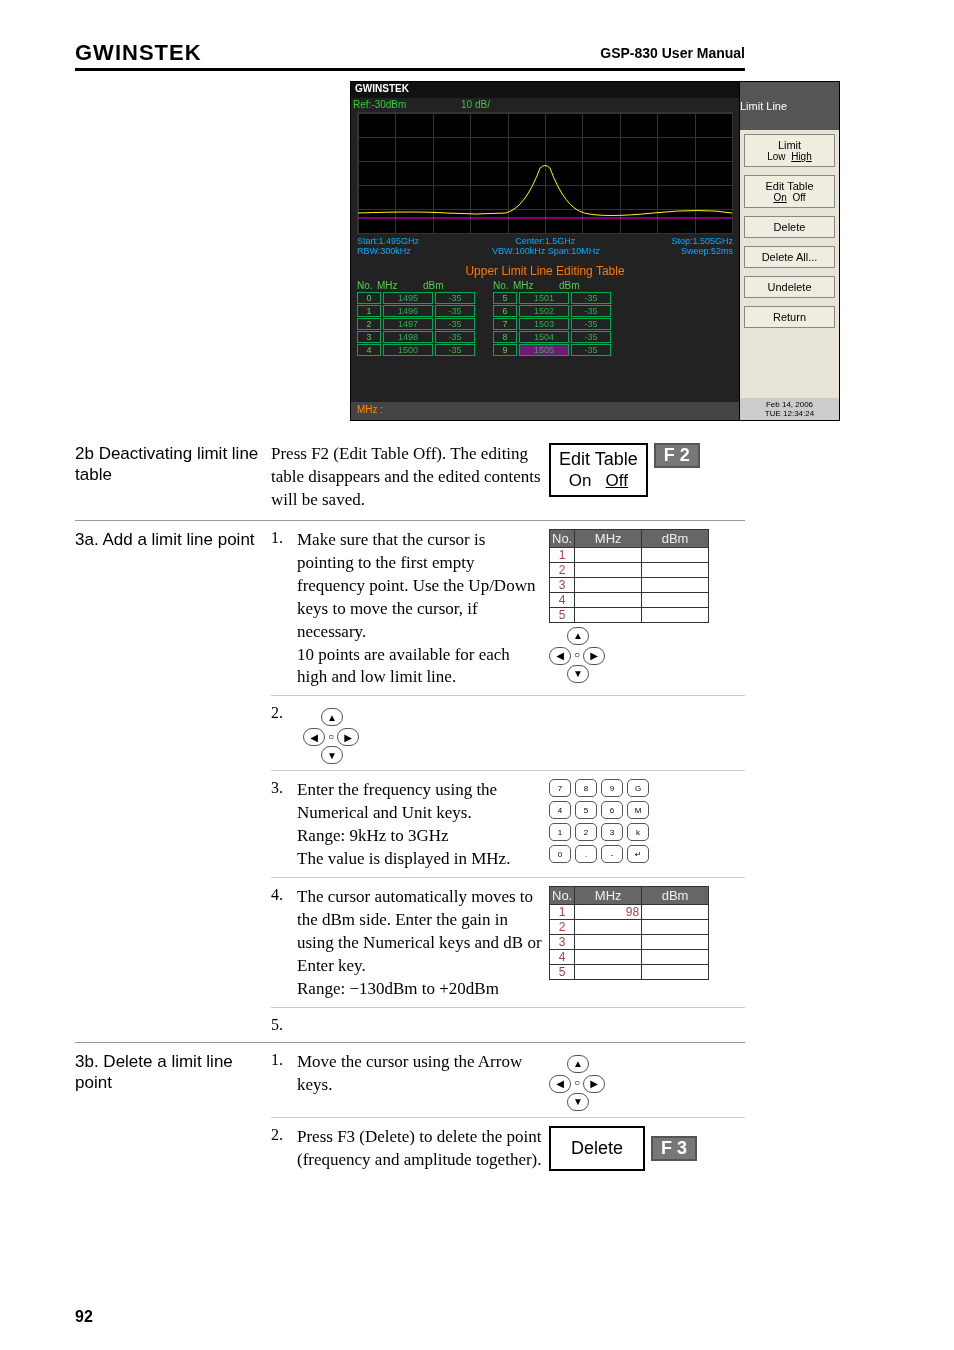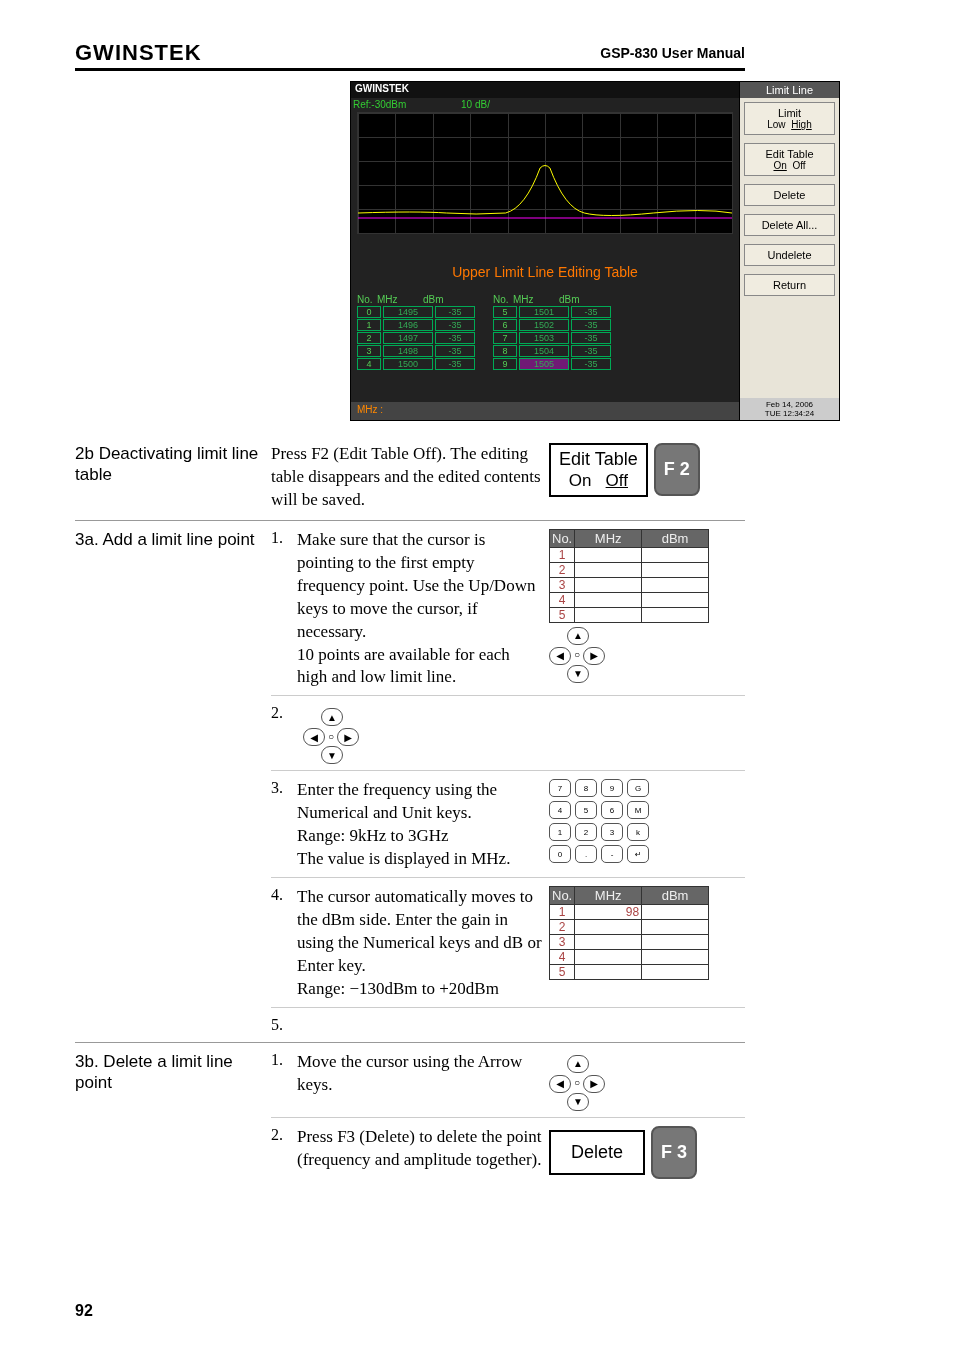--- a/index.html
+++ b/index.html
@@ -53,21 +53,21 @@
   }
   .screen-side {
     width: 100px;
     background: #e8e4d8;
     border-top:1px solid #000; border-right:1px solid #000; border-bottom:1px solid #000;
     box-sizing:border-box;
     display:flex;
     flex-direction:column;
   }
   .side-title{
-    background:#555; color:#fff; font-family:Arial,sans-serif; font-size:11px; text-align:center; padding:2px 0;
+    background:#555; color:#fff; font-family:Arial,sans-serif; font-size:11px; padding:18px 0;
   }
   .side-btn{
     border:1px solid #888; margin:4px; padding:4px 2px; font-family:Arial,sans-serif; font-size:11px; text-align:center; background:#f0ece0;
     flex:0 0 auto;
   }
   .side-btn .sub{ font-size:10px; }
   .side-btn .ul{ text-decoration:underline; }
   .screen-top{
     height:16px; background:#111;
   }
@@ -83,21 +83,21 @@
   .trace{
     position:absolute; left:0; right:0; bottom:10px; height:60px;
   }
   .trace svg{ width:100%; height:100%;}
   .sc-info{
     position:absolute; top:154px; left:6px; right:6px; font-family:Arial,sans-serif; font-size:9px; color:#0af;
   }
   .sc-table{
     position:absolute; top:182px; left:6px; right:6px; font-family:Arial,sans-serif; font-size:10px; color:#3a5;
   }
-  .sc-table-title{ color:#f70; text-align:center; font-size:14px; margin-bottom:14px;}
+  .sc-table-title{ color:#f70; text-align:center; font-size:12px; margin-bottom:2px;}
   .sc-table-row{ display:flex; gap:2px; margin-bottom:1px;}
   .sc-cell{ border:1px solid #0a5; padding:0 4px; font-size:9px; min-width:20px; text-align:center; }
   .sc-cell.n{ min-width:14px; color:#5c5;}
   .sc-cell.m{ min-width:40px;}
   .sc-cell.d{ min-width:30px;}
   .sc-cell.sel{ background:#701a75;}
   .sc-footer{
     position:absolute; bottom:0; left:0; right:0; height:18px; background:#444; color:#f80; font-family:Arial,sans-serif; font-size:10px; padding:2px 6px; box-sizing:border-box; display:flex; justify-content:flex-start;
   }
   .side-date{ font-family:Arial,sans-serif; font-size:8px; text-align:center; background:#ccc; margin-top:auto; padding:2px 9px;}
@@ -116,21 +116,21 @@
   .step-num{ width:26px; flex:0 0 26px;}
   .step-text{ flex:1; font-family:Georgia,serif; font-size:17px; line-height:1.35;}
   .step-right{ width:196px; flex:0 0 196px; padding-left:6px; display:flex; align-items:flex-start;}
 
   
   .btn-box{
     display:inline-block; border:2px solid #000; padding:4px 8px; font-family:Arial,sans-serif; font-size:18px; text-align:center; background:#fff;
   }
   .btn-box .small{ font-size:17px;}
   .f-key{
-    display:inline-block; background:#777; color:#fff; font-family:Arial,sans-serif; font-weight:bold; border:2px solid #555; border-radius:8px; padding:14px 8px; font-size:18px; margin-left:6px;
+    display:inline-block; background:#777; color:#fff; font-family:Arial,sans-serif; font-weight:bold; border:2px solid #555; border-radius:0; padding:0 8px; font-size:18px; margin-left:6px;
   }
   .mini-table{
     width:160px; border-collapse:collapse;
   }
   .mini-table th{ background:#666; color:#eee; font-family:Arial,sans-serif; font-size:13px; font-weight:normal; border:1px solid #333; padding:1px 2px;}
   .mini-table td{ border:1px solid #333; height:14px; font-family:Arial,sans-serif; font-size:12px; padding:0 2px;}
   .mini-table td.num{ width:20px; color:#a44; text-align:center; border-right:1px solid #333;}
   .mini-table td.v{ color:#a44; text-align:right;}
   .arrows{
     width:56px; height:56px; position:relative; margin-top:4px;
@@ -138,21 +138,21 @@
   .arrow-btn{ position:absolute; width:20px; height:16px; border:1px solid #555; border-radius:9px; display:flex; align-items:center; justify-content:center; font-size:10px; background:#fff;}
   .arrow-btn.up{ top:0; left:18px;}
   .arrow-btn.down{ bottom:0; left:18px;}
   .arrow-btn.left{ top:20px; left:0;}
   .arrow-btn.right{ top:20px; right:0;}
   .arrow-btn.center{ top:20px; left:18px; border:none; background:transparent;}
   .keypad{
     display:grid; grid-template-columns:repeat(4,22px); grid-auto-rows:18px; gap:4px;
   }
   .keypad .k{ border:1px solid #555; border-radius:5px; font-size:8px; display:flex; align-items:center; justify-content:center; font-family:Arial,sans-serif;}
-  .page-num{ position:absolute; bottom:30px; left:75px; font-family:Arial,sans-serif; font-weight:bold;}
+  .page-num{ position:absolute; bottom:24px; left:75px; font-family:Arial,sans-serif; font-weight:bold;}
 </style>
 </head>
 <body>
 
 <div class="page">
   <div class="header">
     <div class="logo">GWINSTEK</div>
     <div class="manual-title">GSP-830 User Manual</div>
   </div>
 
@@ -161,20 +161,32 @@
       <div class="screen-top"></div>
       <span class="sc-logo">GWINSTEK</span>
       <span class="sc-ref">Ref:-30dBm</span>
       <span class="sc-db">10 dB/</span>
       <div class="plot">
         <div class="trace">
           <svg viewBox="0 0 380 60" preserveAspectRatio="none">
             <path d="M0,50 Q60,48 90,50 T150,50 Q170,45 185,5 Q190,0 195,5 Q210,45 230,50 T300,50 T380,50" stroke="#ff0" stroke-width="1" fill="none"></path>
             <path d="M0,55 L380,55" stroke="#f0f" stroke-width="1"></path>
           </svg>
+        </div>
+      </div>
+      <div class="sc-info">
+        <div style="display:flex; justify-content:space-between;">
+          <span>Start:1.495GHz</span>
+            <span>Center:1.5GHz</span>
+            <span>Stop:1.505GHz</span>
+        </div>
+        <div style="display:flex; justify-content:space-between; color:#0af;">
+          <span>RBW:300kHz</span>
+            <span>VBW:100kHz  Span:10MHz</span>
+            <span>Sweep:52ms</span>
         </div>
       </div>
       <div class="sc-table">
         <div class="sc-table-title">Upper Limit Line Editing Table</div>
         <div style="display:flex; gap:18px;">
           <div>
             <div class="sc-table-row" style="color:#5c5;">
               <span style="min-width:18px;">No.</span>
                 <span style="min-width:44px;">MHz</span>
                 <span style="min-width:34px;">dBm</span>

